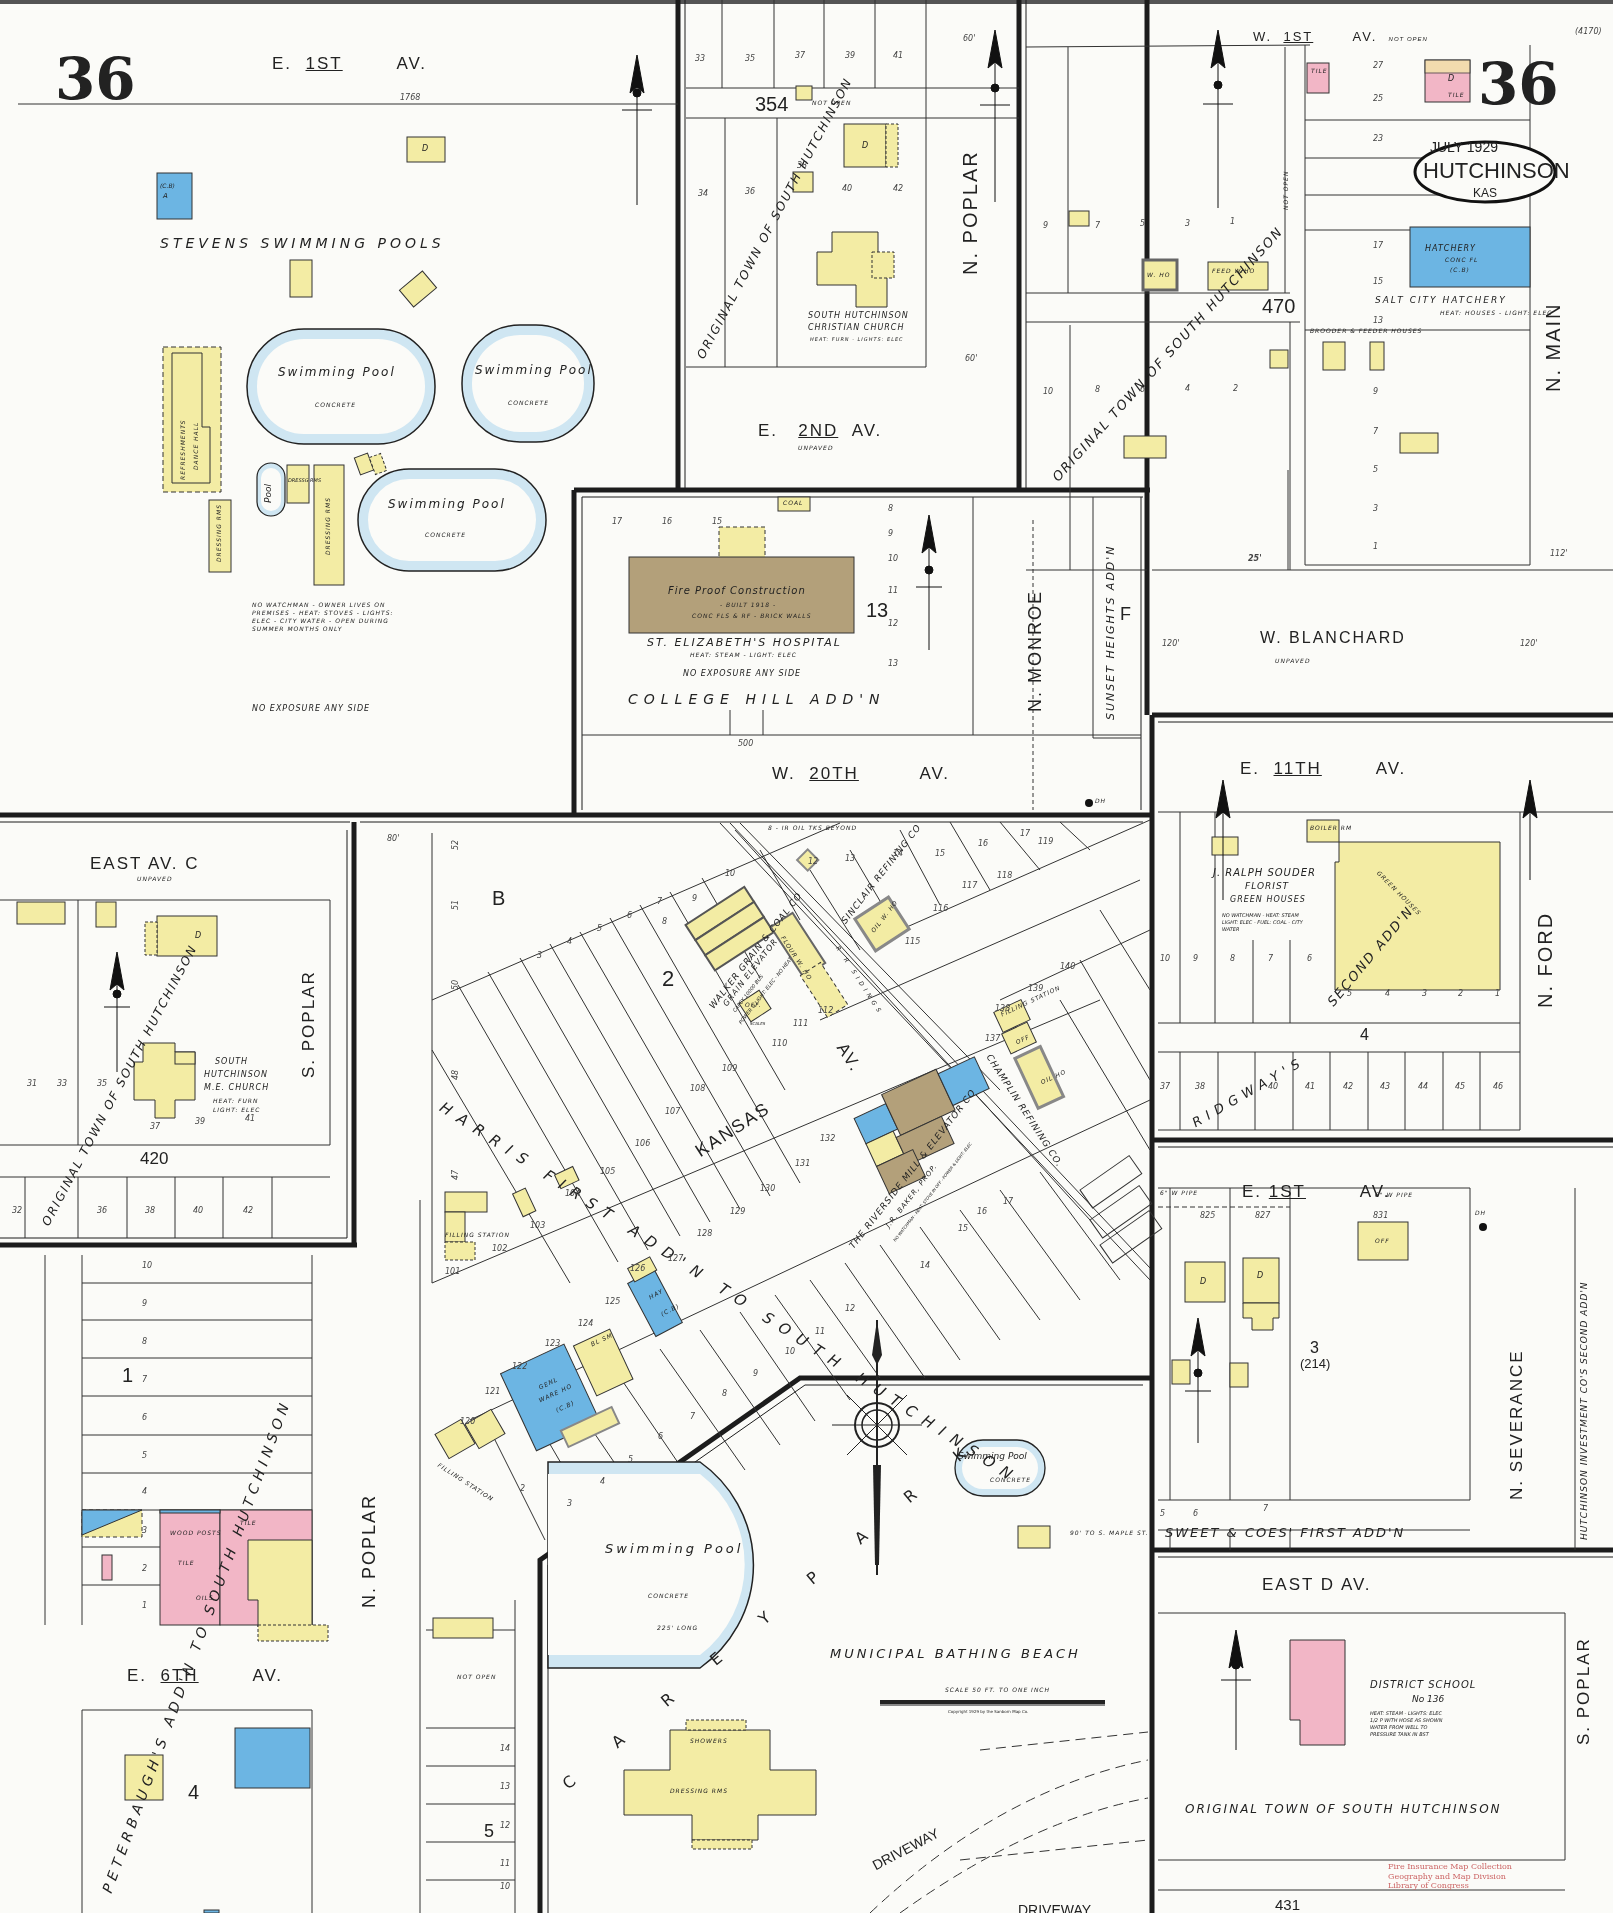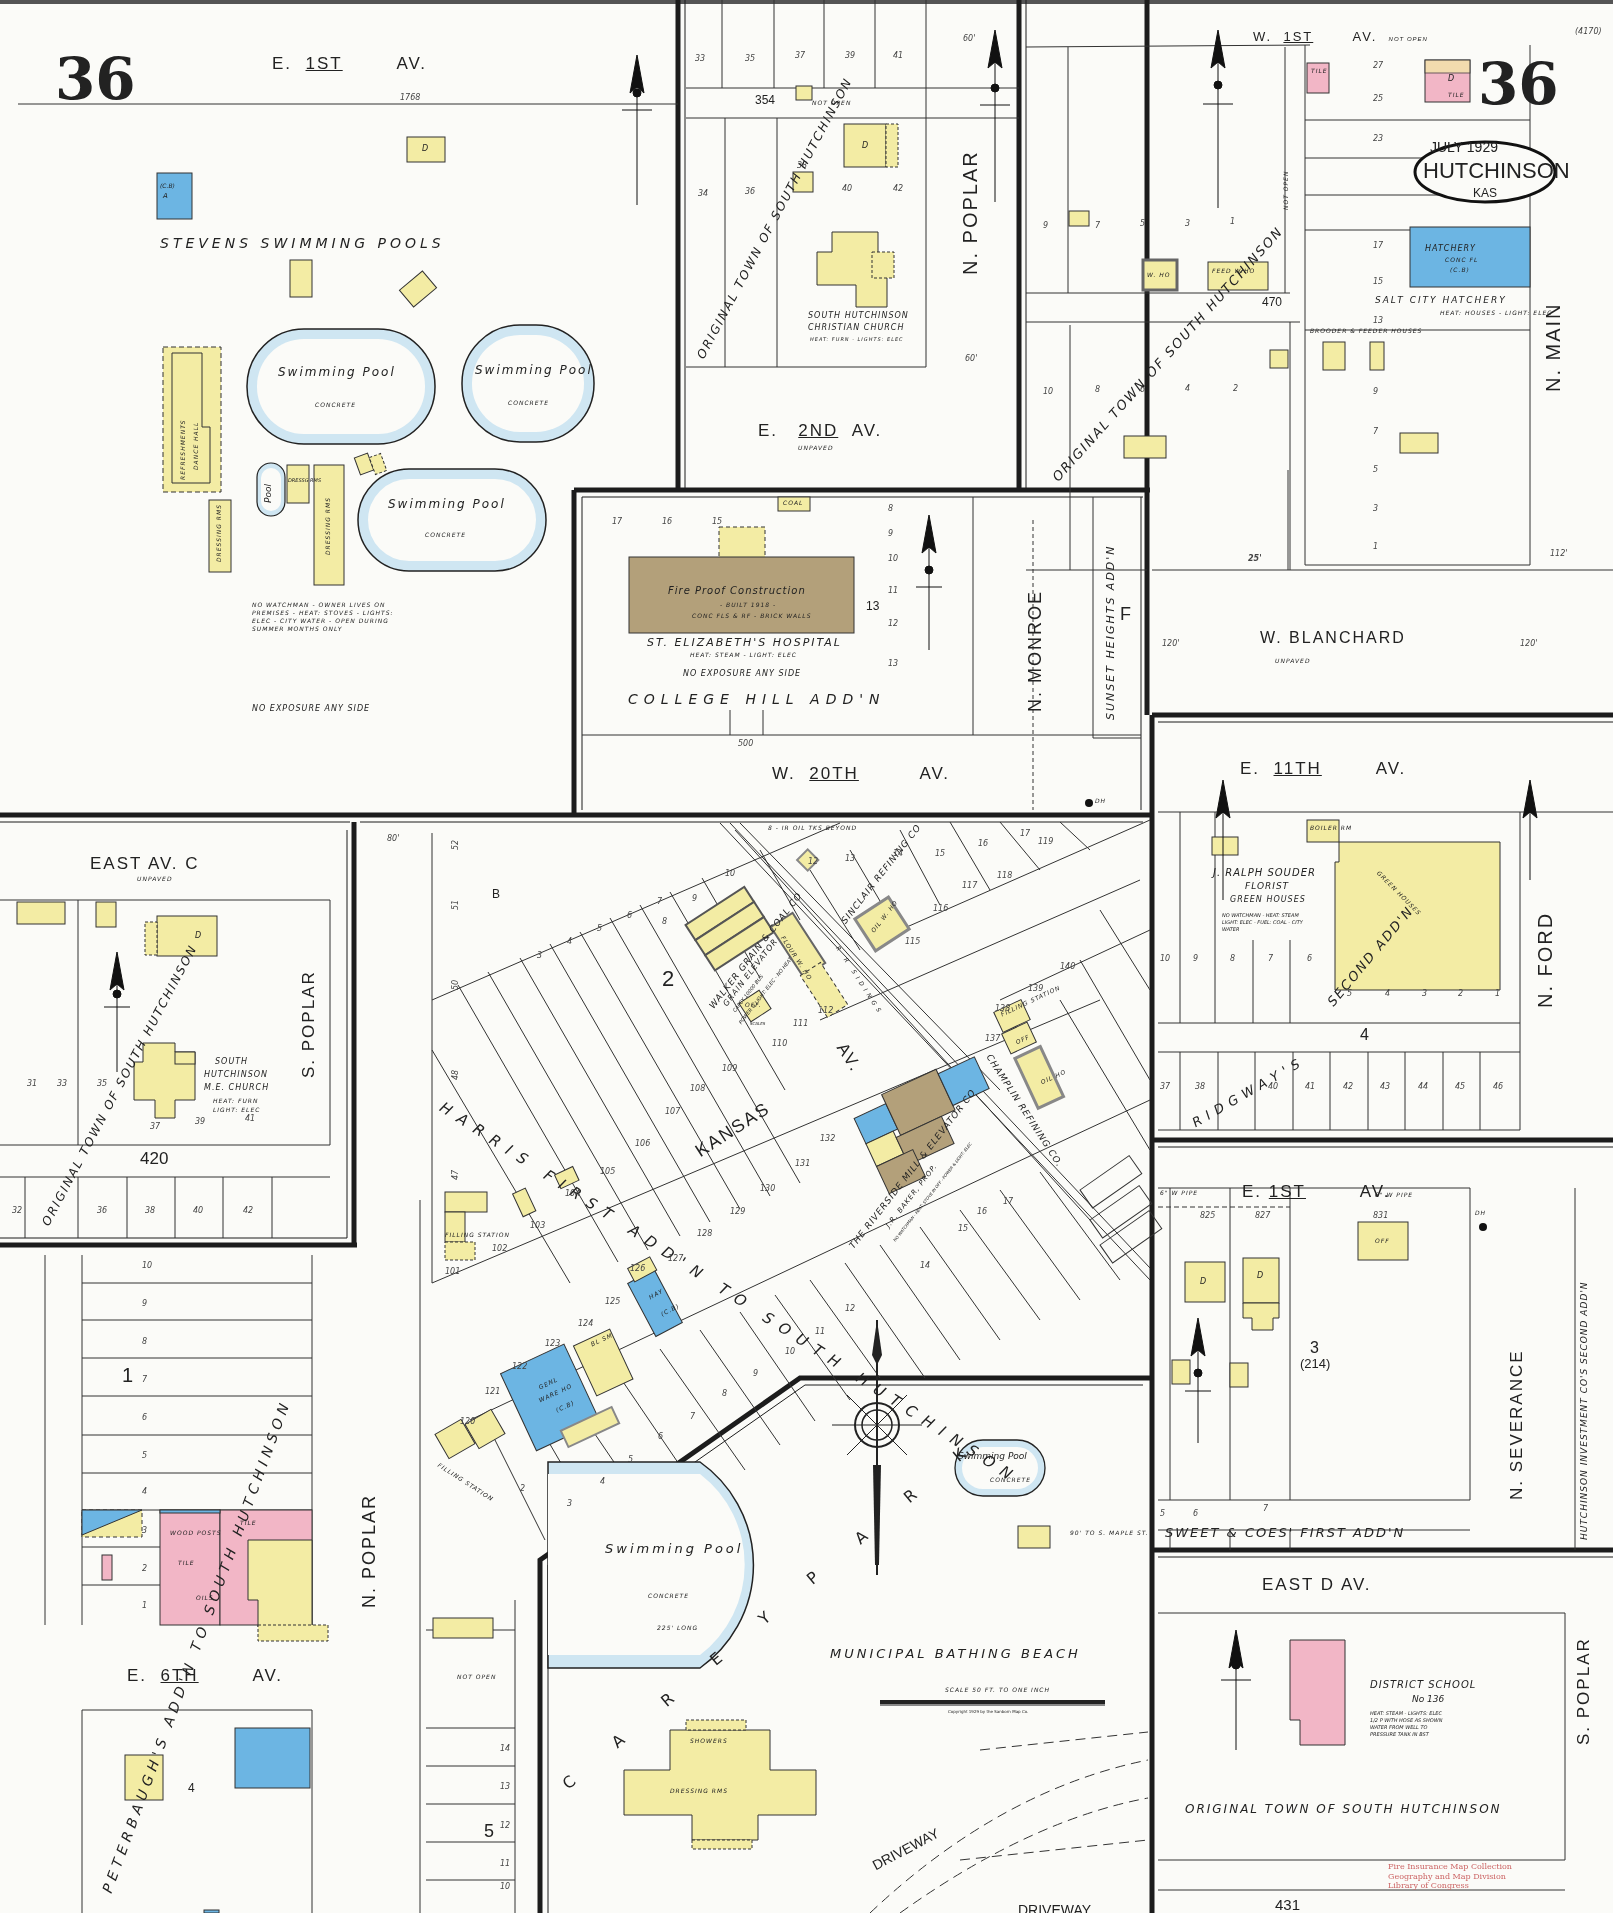--- a/index.html
+++ b/index.html
@@ -6,21 +6,21 @@
   #map{position:relative;width:1613px;height:1913px;background:#fbfbf8;overflow:hidden;font-family:"DejaVu Sans",sans-serif;color:#222;}
   svg{position:absolute;left:0;top:0;}
   .lbl{position:absolute;white-space:nowrap;color:#222;line-height:1;}
   .street{font-family:"Liberation Sans",sans-serif;font-size:17px;letter-spacing:2px;}
   .streetv{font-family:"Liberation Sans",sans-serif;font-size:20px;letter-spacing:2px;transform:rotate(-90deg);transform-origin:left top;}
   .it{font-style:italic;font-family:"DejaVu Sans",sans-serif;}
   .sm{font-size:8px;font-style:italic;}
   .xs{font-size:6px;font-style:italic;letter-spacing:1px;}
   .md{font-size:11px;font-style:italic;letter-spacing:2px;}
   .lg{font-size:14px;font-style:italic;letter-spacing:4px;}
-  .blk{font-family:"Liberation Sans",sans-serif;font-size:12px;}
+  .blk{font-family:"Liberation Sans",sans-serif;font-size:20px;}
   .sheet{font-family:"DejaVu Serif",serif;font-weight:bold;font-size:58px;}
   .n{font-size:8px;font-style:italic;color:#444;}
 </style>
 </head>
 <body>
 
 <div id="map">
 
 <svg width="1613" height="1913" viewBox="0 0 1613 1913">
 

